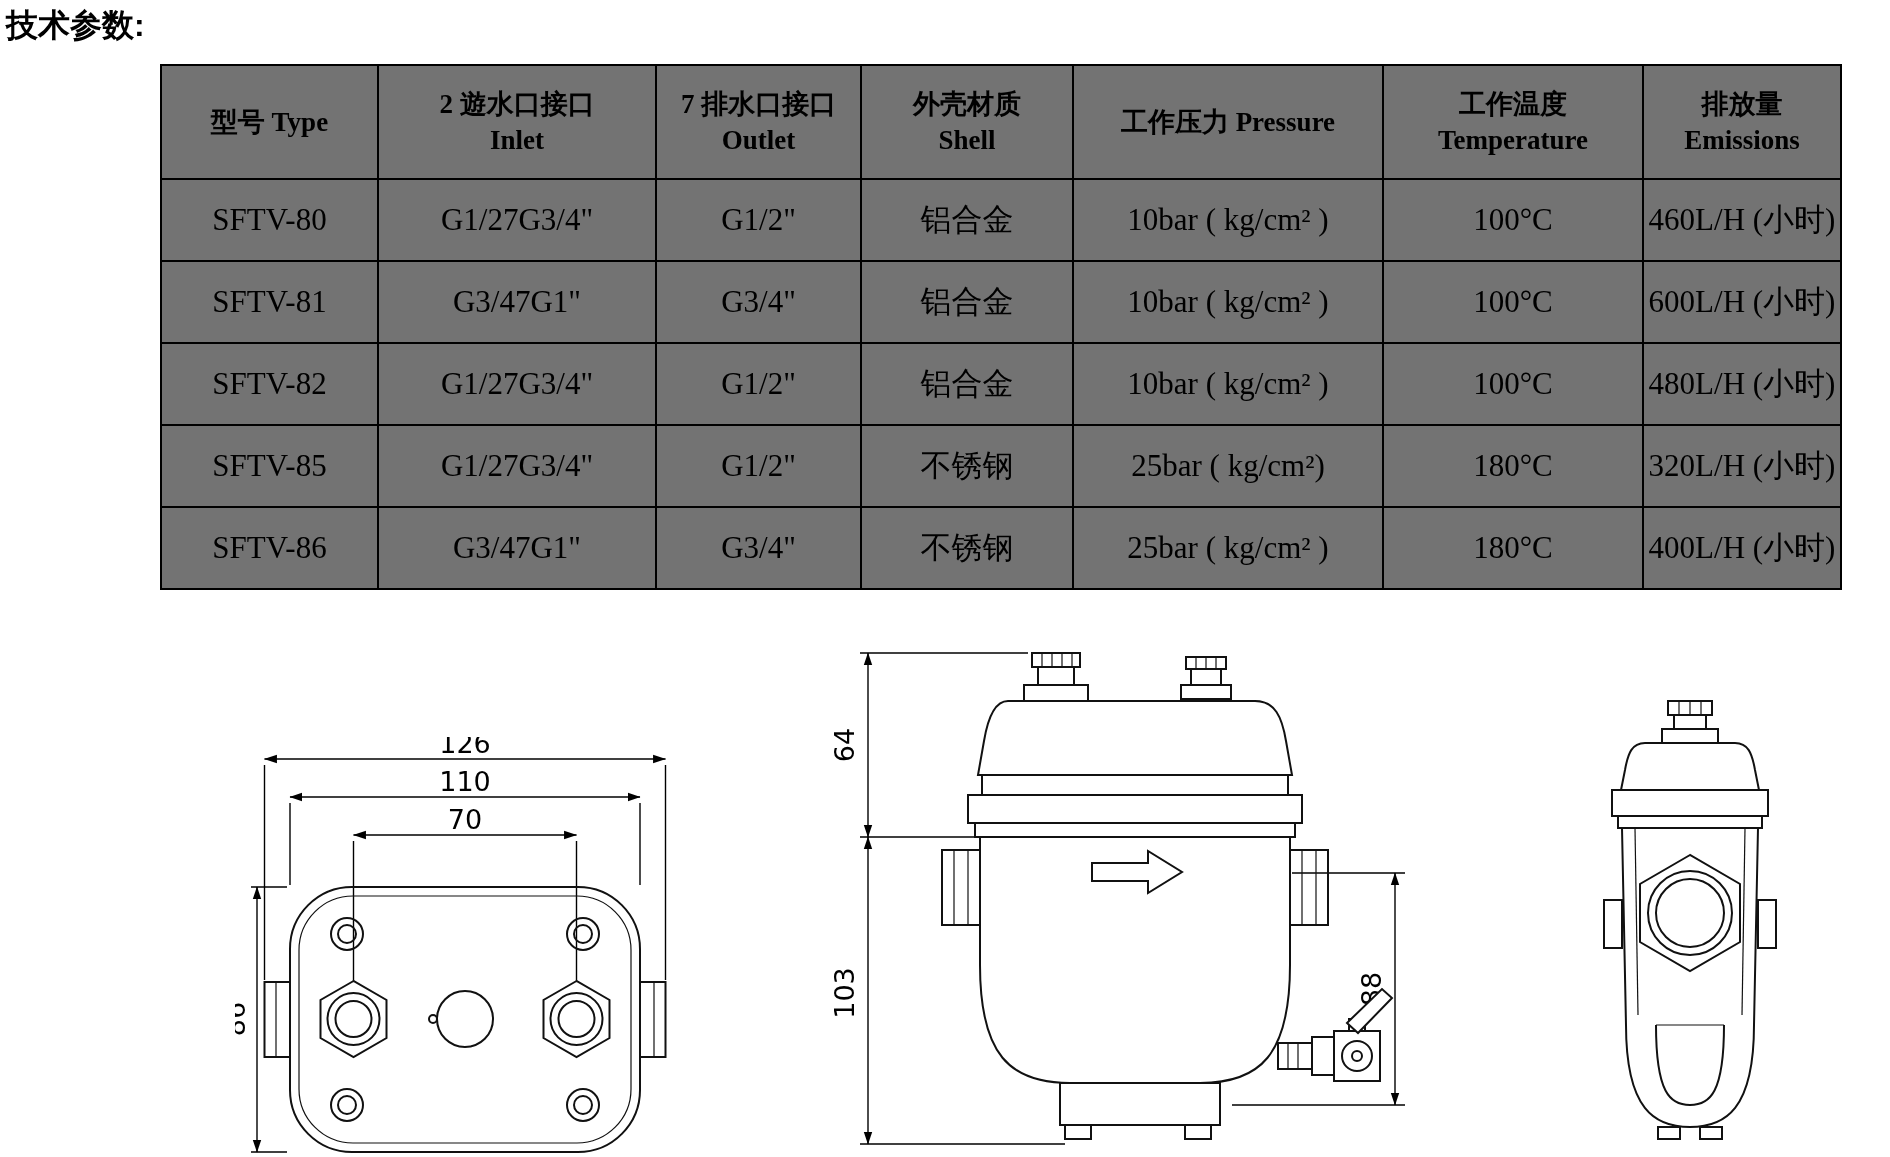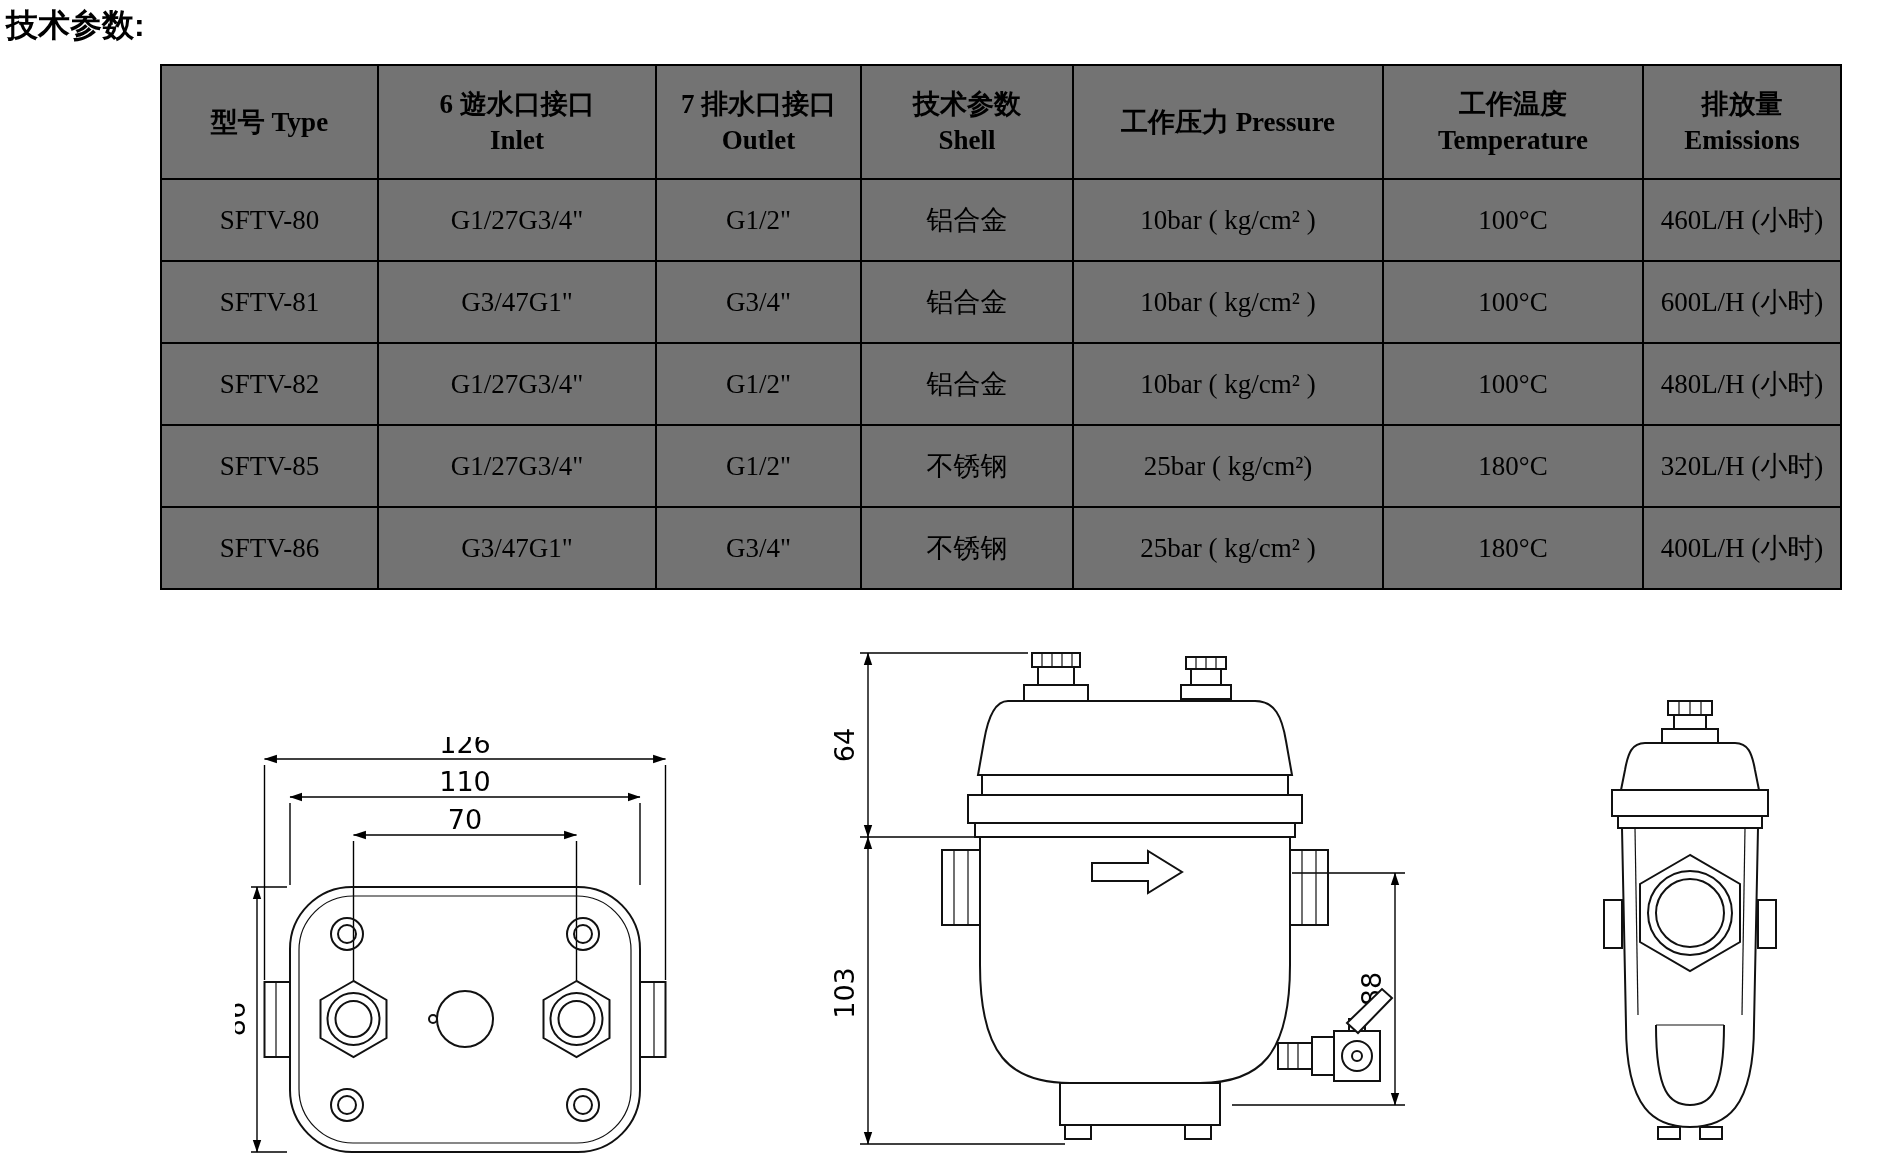--- a/index.html
+++ b/index.html
@@ -5,21 +5,21 @@
   html,body{margin:0;padding:0;background:#ffffff;}
   body{width:1890px;height:1157px;position:relative;overflow:hidden;
        font-family:"Liberation Serif",serif;color:#000;}
   .page-title{position:absolute;left:6px;top:4px;font-size:32px;font-weight:bold;
        font-family:"Liberation Sans",sans-serif;color:#000;}
   table.spec{position:absolute;left:160px;top:64px;border-collapse:collapse;
        table-layout:fixed;background:#737373;}
   table.spec th,table.spec td{border:2px solid #000;text-align:center;
        vertical-align:middle;padding:0 2px;overflow:hidden;}
   table.spec th{font-size:27px;font-weight:bold;height:112px;line-height:1.35;}
-  table.spec td{font-size:27px;height:80px;}
+  table.spec td{font-size:31px;height:80px;}
   td.em{font-size:26px;margin-left:33px;}
   .th-en:empty{display:none;}
   .drawings{position:absolute;left:0;top:645px;width:1890px;height:512px;}
   .dwg{position:absolute;}
   svg line,svg path,svg rect,svg circle,svg polygon{vector-effect:non-scaling-stroke;}
   .ol{stroke:#111;stroke-width:2;fill:none;}
   .olw{stroke:#111;stroke-width:2;fill:#fff;}
   .dim{stroke:#000;stroke-width:1.4;fill:none;}
   .dimtxt{font-family:"DejaVu Sans",sans-serif;font-size:27px;fill:#000;}
   .thin{stroke:#111;stroke-width:1.2;fill:none;}
@@ -46,29 +46,29 @@
       <col style="width:310px">
       <col style="width:260px">
     <col style="width:198px">
   </colgroup>
   <thead>
     <tr>
       <th>
           <div>型号  Type</div>
         </th>
       <th>
-          <div>6 遊水口接口</div>
+          <div>2 遊水口接口</div>
           <div class="th-en">Inlet</div>
         </th>
       <th>
           <div>7 排水口接口</div>
           <div class="th-en">Outlet</div>
         </th>
       <th>
-          <div>技术参数</div>
+          <div>外壳材质</div>
           <div class="th-en">Shell</div>
         </th>
       <th>
           <div>工作压力  Pressure</div>
         </th>
       <th>
           <div>工作温度</div>
           <div class="th-en">Temperature</div>
         </th>
       <th>

